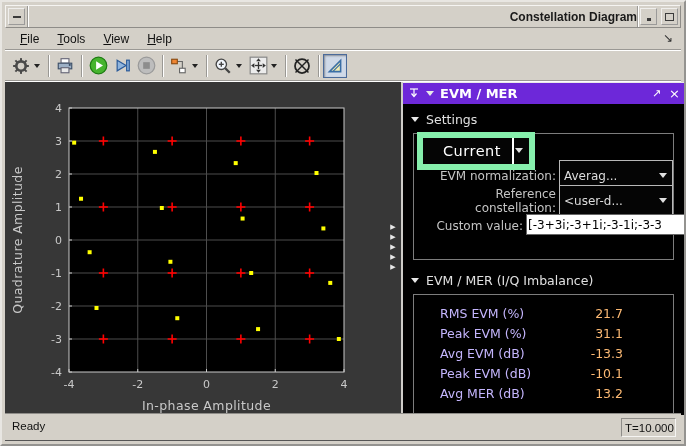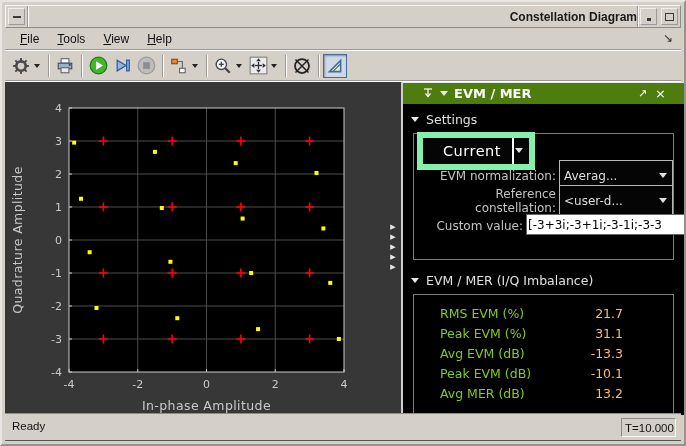--- a/index.html
+++ b/index.html
@@ -40,22 +40,22 @@
   
   .content{position:absolute;left:3px;top:80px;right:3px;height:333px;background:#373737;}
   .plot-area{position:absolute;left:0;top:0;width:396px;height:333px;background:#373737;}
   .splitter{position:absolute;left:382px;top:142px;width:12px;display:flex;flex-direction:column;gap:3px;
     align-items:center;cursor:pointer;}
   .splitter span{color:#e8e8e8;font-size:7px;line-height:7px;font-family:"DejaVu Sans",sans-serif;}
   
   .evm-panel{position:absolute;left:396px;top:0;width:287px;height:333px;background:#000;
     border-left:2px solid #cfcdc9;border-right:2px solid #cfcdc9;
     font-family:"DejaVu Sans",sans-serif;color:#c8c8c8;}
-  .panel-header{height:23px;background:#4d7c0f;border-bottom:1px solid #000;
-    display:flex;align-items:center;padding:0 20px;border-top:1px solid #e8e8e8;}
+  .panel-header{height:23px;background:#6d28d9;border-bottom:1px solid #000;
+    display:flex;align-items:center;padding:0 6px;border-top:1px solid #e8e8e8;}
   .panel-header .ph-title{color:#fff;font-weight:bold;font-size:13px;margin-left:6px;flex:1;}
   .ph-icon{color:#fff;font-size:11px;margin-left:8px;cursor:pointer;}
   .tri-down{width:0;height:0;border-left:4px solid transparent;border-right:4px solid transparent;
     border-top:5px solid #e8e8e8;display:inline-block;}
   .section-header{display:flex;align-items:center;gap:7px;padding:7px 8px 4px 8px;
     font-size:12.5px;color:#e0e0e0;cursor:pointer;}
   .group-box{border:1px solid #7d7d7d;margin:2px 12px 0 10px;position:relative;}
   .settings-box{height:127px;padding-top:4px;}
   .set-row{display:flex;align-items:center;height:25px;position:relative;}
   .set-label{width:142px;text-align:right;font-size:12px;color:#c4c4c4;flex:none;}
@@ -66,21 +66,21 @@
     border-top:5px solid #e0e0e0;margin-right:5px;}
   .combo.focused{border:6px solid #86efac;height:38px;padding-left:16px;}
   .combo.focused .val{font-size:14.5px;color:#fff;letter-spacing:.5px;}
   .combo.focused .c-arr-box{width:17px;align-self:stretch;border-left:2px solid #fff;
     display:flex;align-items:center;justify-content:center;}
   .custom-input{position:absolute;left:112px;top:1px;width:170px;height:21px;
     background:#fff;color:#000;border:1px solid #666;font-family:"DejaVu Sans",sans-serif;
     font-size:12px;padding:0 1px;}
   .meas-box{height:122px;padding-top:8px;}
   .meas-row{display:flex;align-items:center;height:20px;font-size:12.5px;}
-  .meas-label{padding-left:26px;flex:1;color:#84cc16;}
+  .meas-label{padding-left:26px;flex:1;color:#c4b5fd;}
   .meas-value{width:100px;text-align:right;padding-right:50px;color:#fdba74;}
   
   .statusbar{position:absolute;left:3px;right:3px;bottom:3px;height:28px;
     border-top:1px solid #8e8c88;box-shadow:0 -1px 0 #555 inset;background:#d4d0c8;}
   .status-left{position:absolute;left:7px;top:6px;font-size:11.5px;color:#111;}
   .status-right{position:absolute;right:5px;top:4px;width:55px;height:19px;
     border:1px solid;border-color:#8e8c88 #f5f4f2 #f5f4f2 #8e8c88;
     font-size:11.5px;color:#111;display:flex;align-items:center;padding-left:3px;}
   svg text{font-family:"DejaVu Sans",sans-serif;}
 </style>

